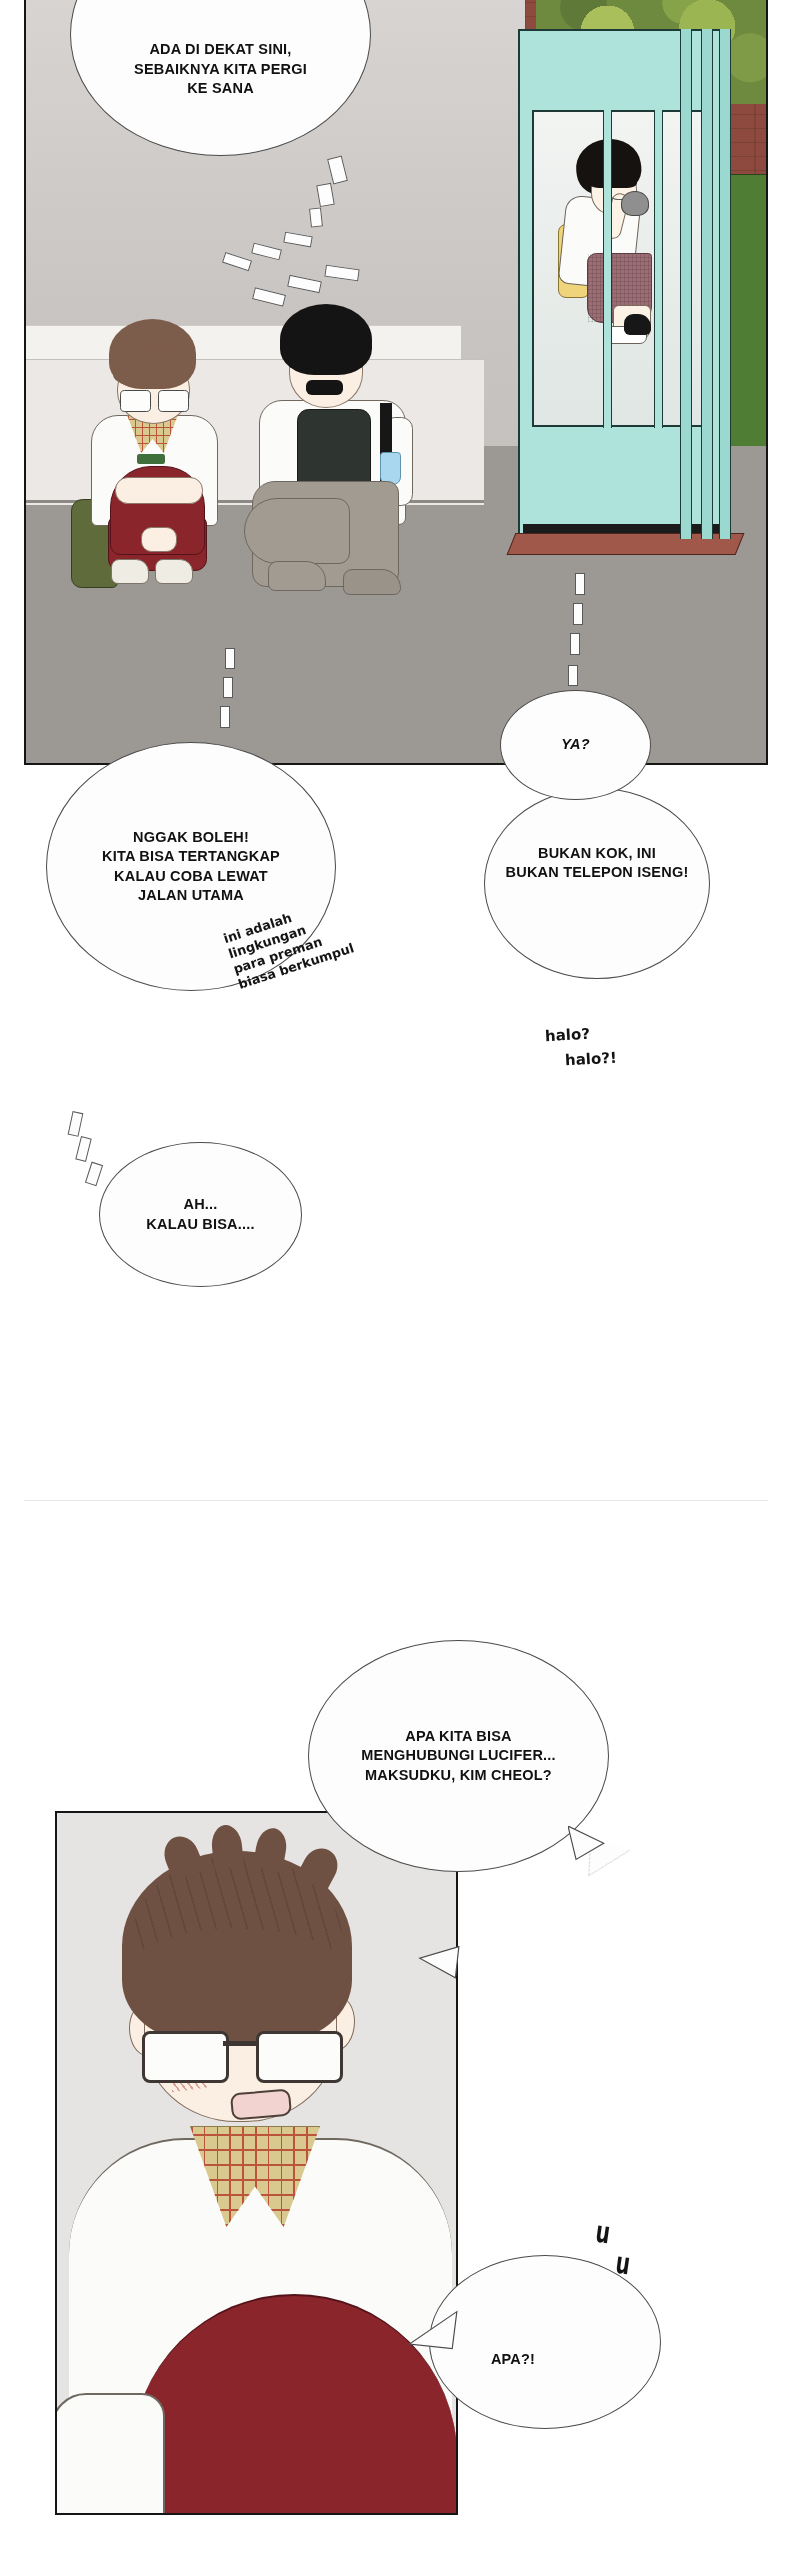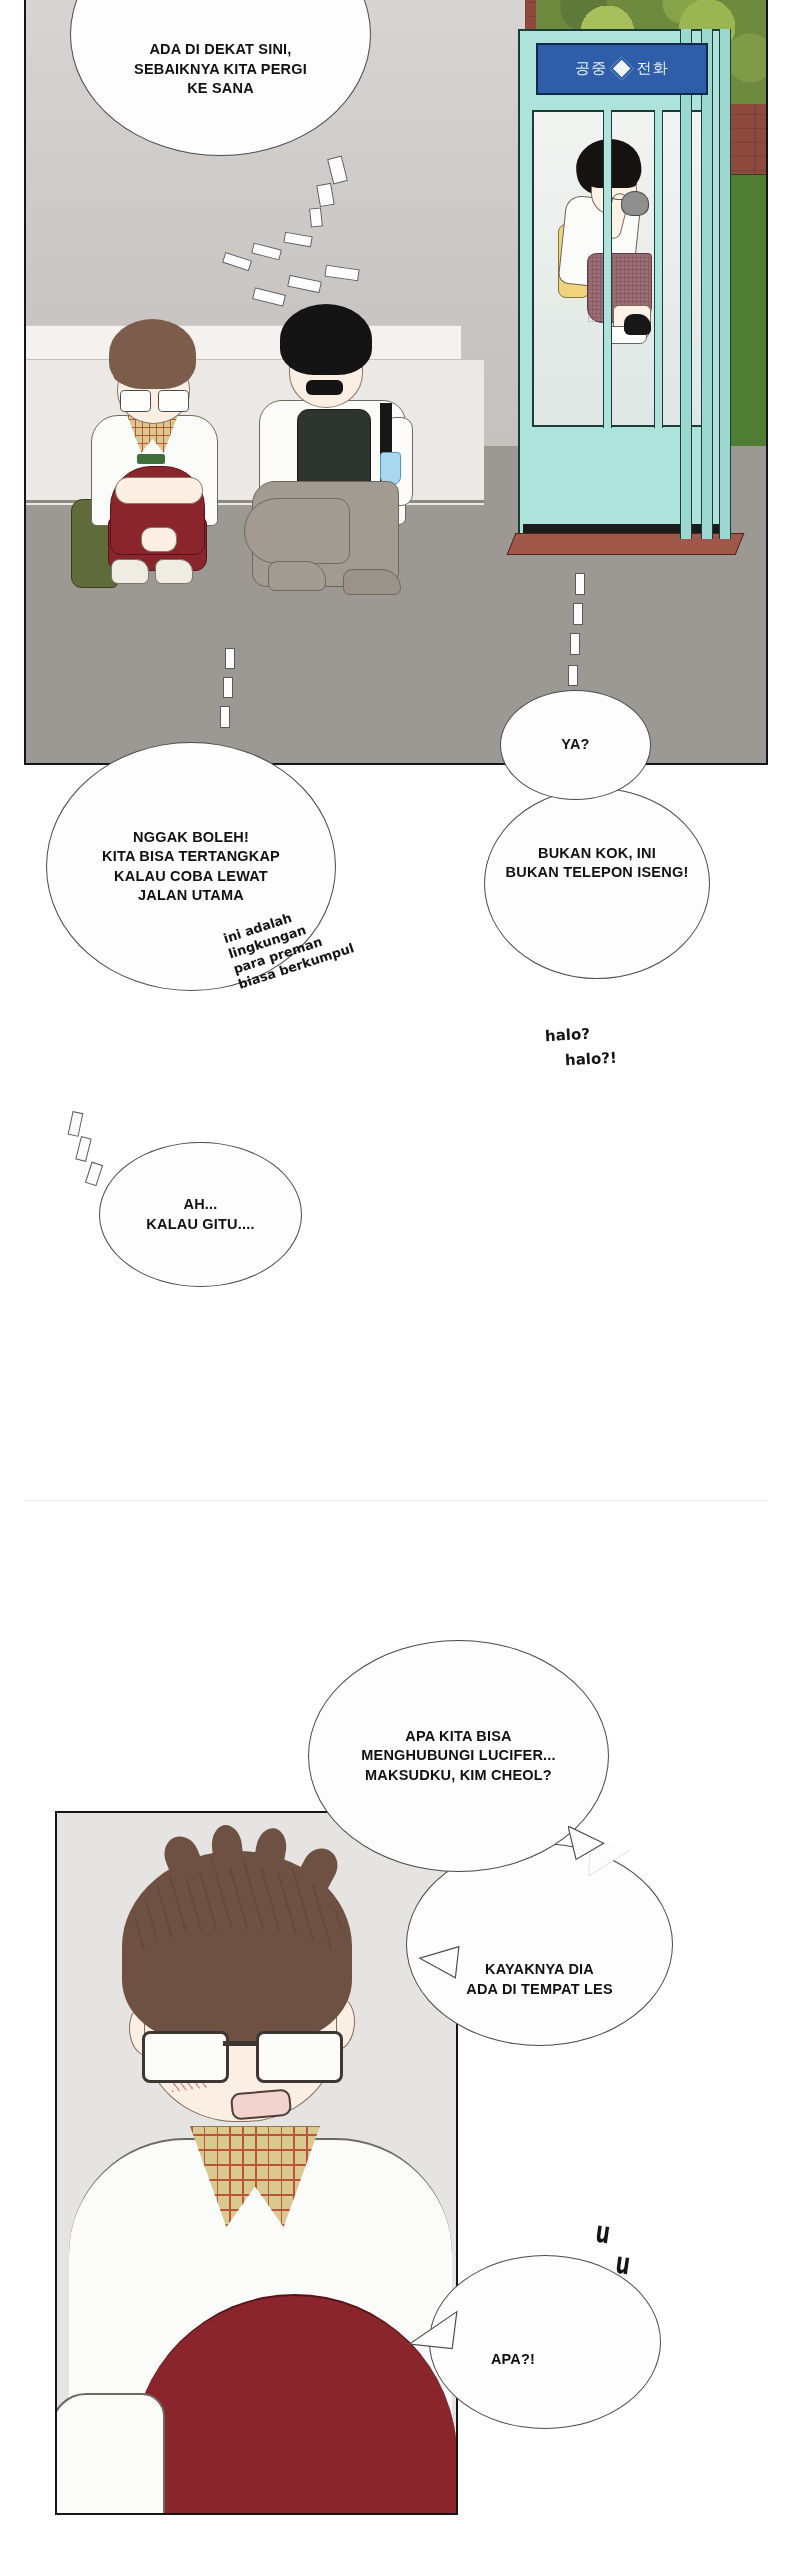--- a/index.html
+++ b/index.html
@@ -210,21 +210,21 @@
   .tail{position:absolute;}
   .dash{position:absolute;background:#fdfdfd;border:1.2px solid #5a5a5a;}
 
   
   #bub-1{left:70px;top:-87px;width:301px;height:243px;z-index:30;}
   #bub-1 .txt{font-size:14.5px;padding-top:70px;}
 
   #bub-2{left:365px;top:116px;width:243px;height:203px;z-index:30;}
   #bub-2 .txt{font-size:14.5px;padding-top:49px;}
 
-  #bub-3{left:500px;top:690px;width:151px;height:110px;z-index:30;}
+  #bub-3{left:500px;top:690px;width:151px;height:110px;z-index:30;font-style:italic;}
   #bub-3 .txt{font-size:14.5px;}
 
   #bub-4{left:484px;top:788px;width:226px;height:191px;z-index:29;}
   #bub-4 .txt{font-size:14.5px;padding-bottom:41px;}
 
   #bub-5{left:46px;top:742px;width:290px;height:249px;z-index:29;}
   #bub-5 .txt{font-size:14.5px;}
 
   #bub-6{left:99px;top:1142px;width:203px;height:145px;z-index:29;}
   #bub-6 .txt{font-size:14.5px;}
@@ -290,25 +290,20 @@
         <div class="g-cord"></div>
         <div class="g-handset"></div>
       </div>
 
       <div class="booth-mullion" style="left:97px"></div>
       <div class="booth-mullion" style="left:148px"></div>
       <div class="booth-frame-v" style="left:174px"></div>
       <div class="booth-frame-v" style="left:195px"></div>
       <div class="booth-frame-v" style="left:213px"></div>
 
-      <div class="booth-sign">
-        <span class="sign-kr">공중</span>
-        <span class="sign-diamond"></span>
-        <span class="sign-kr">전화</span>
-      </div>
     </div>
 
     <div class="boyA">
       <div class="a-bag"></div>
       <div class="a-shirt"></div>
       <div class="a-pants"></div>
       <div class="a-knees"></div>
       <div class="a-arm"></div>
       <div class="a-hand"></div>
       <div class="a-shoe" style="left:44px"></div>
@@ -387,21 +382,21 @@
     <span>lingkungan</span>
     <span>para preman</span>
     <span>biasa berkumpul</span>
   </div>
 
   <div class="hand" id="halo1">halo?</div>
   <div class="hand" id="halo2">halo?!</div>
 
   <div class="bub round" id="bub-6">
     <span class="txt">AH...
-KALAU GITU....</span>
+KALAU BISA....</span>
   </div>
   <div class="dash" style="left:70px;top:1112px;width:9.3px;height:22px;transform:rotate(12deg);z-index:28"></div>
   <div class="dash" style="left:78px;top:1137px;width:9.3px;height:22px;transform:rotate(14deg);z-index:28"></div>
   <div class="dash" style="left:88px;top:1163px;width:10.4px;height:20px;transform:rotate(18deg);z-index:28"></div>
 
   <div class="gap" id="gap-mid"></div>
   <div class="hairline"></div>
 
   <div class="panel" id="panel-bottom">
     <div class="cu">
@@ -439,24 +434,20 @@
               border-left:31px solid transparent;border-top:0;
               border-right:10.4px solid transparent;border-bottom:37px solid #fdfdfd;
               transform:rotate(198deg);z-index:31;
               filter:drop-shadow(0 0 0 #4b4b4b)"></div>
   <div class="tail" style="left:568px;top:1826px;width:38px;height:38px;z-index:31;">
     <svg width="38" height="38" viewBox="0 0 66 66">
         <polygon points="0,0 62,30 14,58" fill="#fdfdfd" stroke="#4b4b4b" stroke-width="2"></polygon>
       </svg>
   </div>
 
-  <div class="bub round" id="bub-8">
-    <span class="txt">KAYAKNYA DIA
-ADA DI TEMPAT LES</span>
-  </div>
   <div class="tail" style="left:414px;top:1944px;width:46px;height:41px;z-index:30;">
     <svg width="46" height="41" viewBox="0 0 80 70">
         <polygon points="78,4 10,24 72,58" fill="#fdfdfd" stroke="#4b4b4b" stroke-width="2"></polygon>
       </svg>
   </div>
 
   <div class="bub round" id="bub-9">
     <span class="txt">APA?!</span>
   </div>
   <div class="tail" style="left:406px;top:2307px;width:52px;height:52px;z-index:30;">

